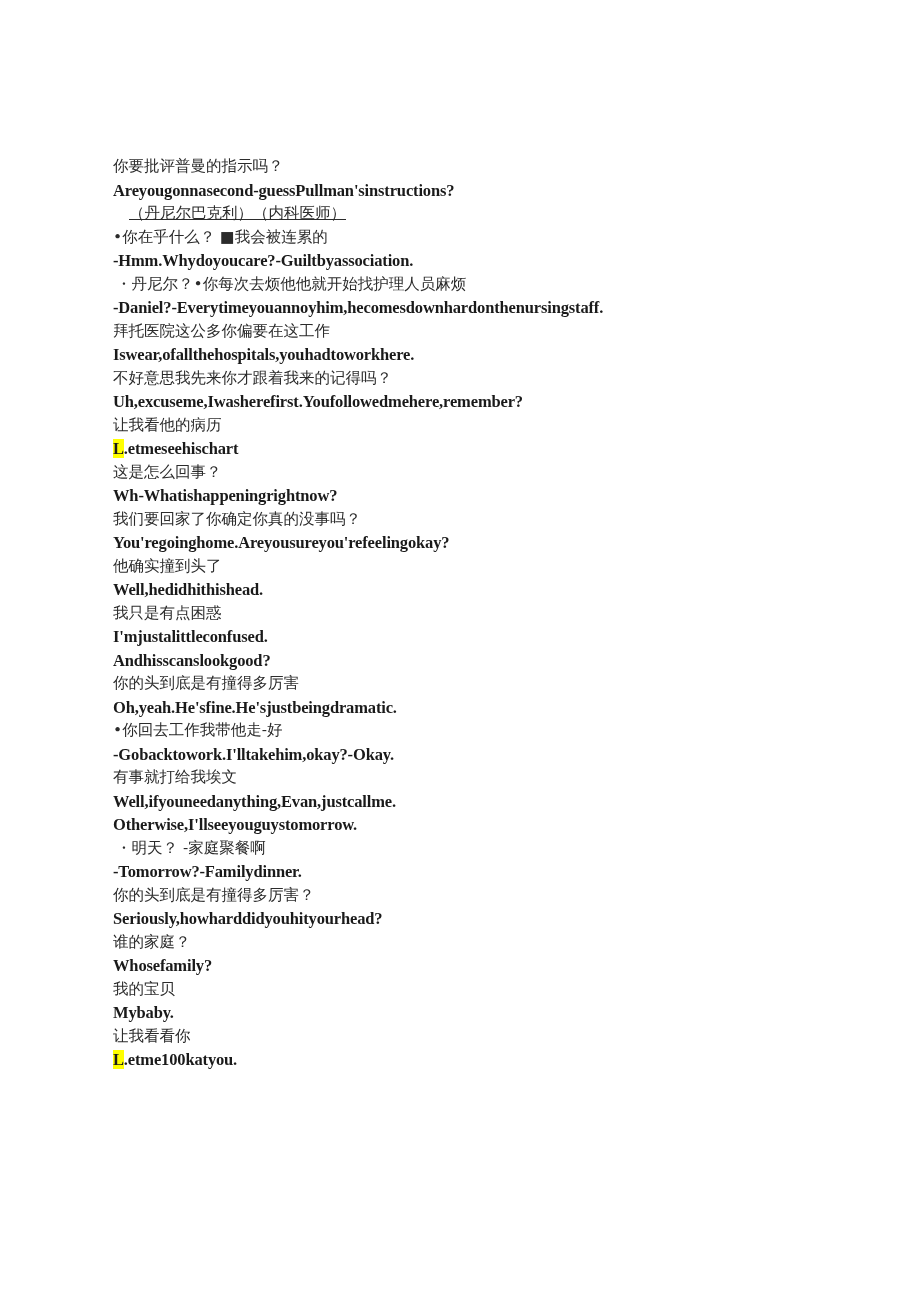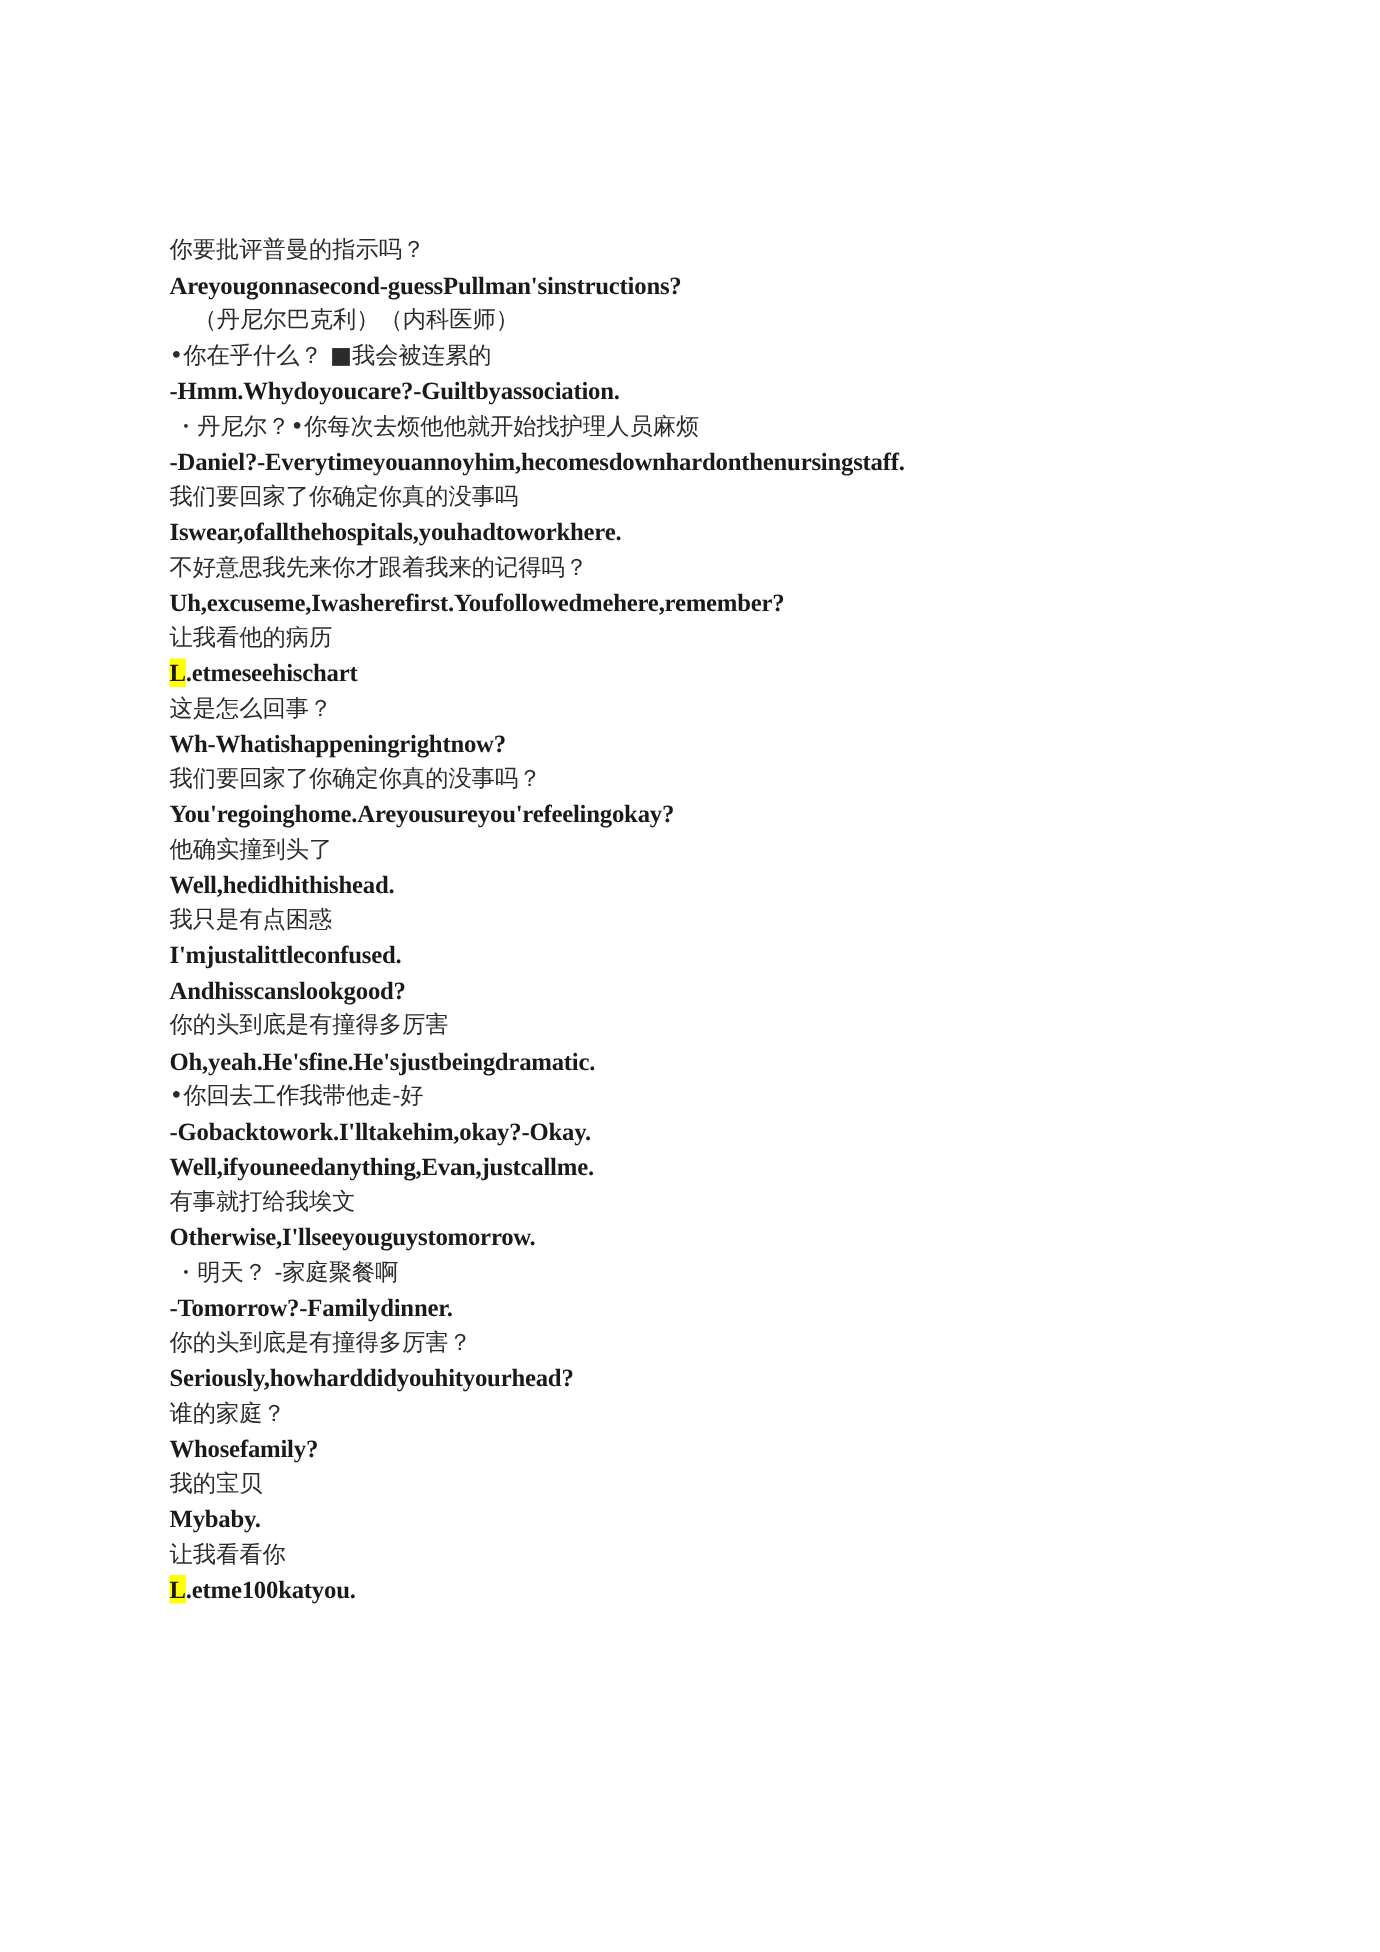--- a/index.html
+++ b/index.html
@@ -54,20 +54,21 @@
     font-family: "Liberation Serif", "DejaVu Serif", serif;
     font-size: 16.5px;
     color: #1a1a1a;
     font-weight: 700;
     letter-spacing: -0.15px;
   }
 
   
   .line.indent {
     padding-left: 16px;
+    text-decoration: underline;
   }
 
   
   .line.dot-indent {
     padding-left: 3px;
   }
 
   .hl {
     background-color: #ffff00;
     color: #1a1a1a;
@@ -78,41 +79,41 @@
 
 <div id="page">
   <div id="doc-body">
       <span class="line zh">你要批评普曼的指示吗？</span>
       <span class="line en">Areyougonnasecond-guessPullman'sinstructions?</span>
       <span class="line zh indent">（丹尼尔巴克利）（内科医师）</span>
       <span class="line zh">•你在乎什么？ ■我会被连累的</span>
       <span class="line en">-Hmm.Whydoyoucare?-Guiltbyassociation.</span>
       <span class="line zh dot-indent">・丹尼尔？•你每次去烦他他就开始找护理人员麻烦</span>
       <span class="line en">-Daniel?-Everytimeyouannoyhim,hecomesdownhardonthenursingstaff.</span>
-      <span class="line zh">我们要回家了你确定你真的没事吗</span>
+      <span class="line zh">拜托医院这公多你偏要在这工作</span>
       <span class="line en">Iswear,ofallthehospitals,youhadtoworkhere.</span>
       <span class="line zh">不好意思我先来你才跟着我来的记得吗？</span>
       <span class="line en">Uh,excuseme,Iwasherefirst.Youfollowedmehere,remember?</span>
       <span class="line zh">让我看他的病历</span>
       <span class="line en"><span class="hl">L</span><span>.etmeseehischart</span></span>
       <span class="line zh">这是怎么回事？</span>
       <span class="line en">Wh-Whatishappeningrightnow?</span>
       <span class="line zh">我们要回家了你确定你真的没事吗？</span>
       <span class="line en">You'regoinghome.Areyousureyou'refeelingokay?</span>
       <span class="line zh">他确实撞到头了</span>
       <span class="line en">Well,hedidhithishead.</span>
       <span class="line zh">我只是有点困惑</span>
       <span class="line en">I'mjustalittleconfused.</span>
       <span class="line en">Andhisscanslookgood?</span>
       <span class="line zh">你的头到底是有撞得多厉害</span>
       <span class="line en">Oh,yeah.He'sfine.He'sjustbeingdramatic.</span>
       <span class="line zh">•你回去工作我带他走-好</span>
       <span class="line en">-Gobacktowork.I'lltakehim,okay?-Okay.</span>
+      <span class="line zh">有事就打给我埃文</span>
       <span class="line en">Well,ifyouneedanything,Evan,justcallme.</span>
-      <span class="line zh">有事就打给我埃文</span>
       <span class="line en">Otherwise,I'llseeyouguystomorrow.</span>
       <span class="line zh dot-indent">・明天？ -家庭聚餐啊</span>
       <span class="line en">-Tomorrow?-Familydinner.</span>
       <span class="line zh">你的头到底是有撞得多厉害？</span>
       <span class="line en">Seriously,howharddidyouhityourhead?</span>
       <span class="line zh">谁的家庭？</span>
       <span class="line en">Whosefamily?</span>
       <span class="line zh">我的宝贝</span>
       <span class="line en">Mybaby.</span>
       <span class="line zh">让我看看你</span>

